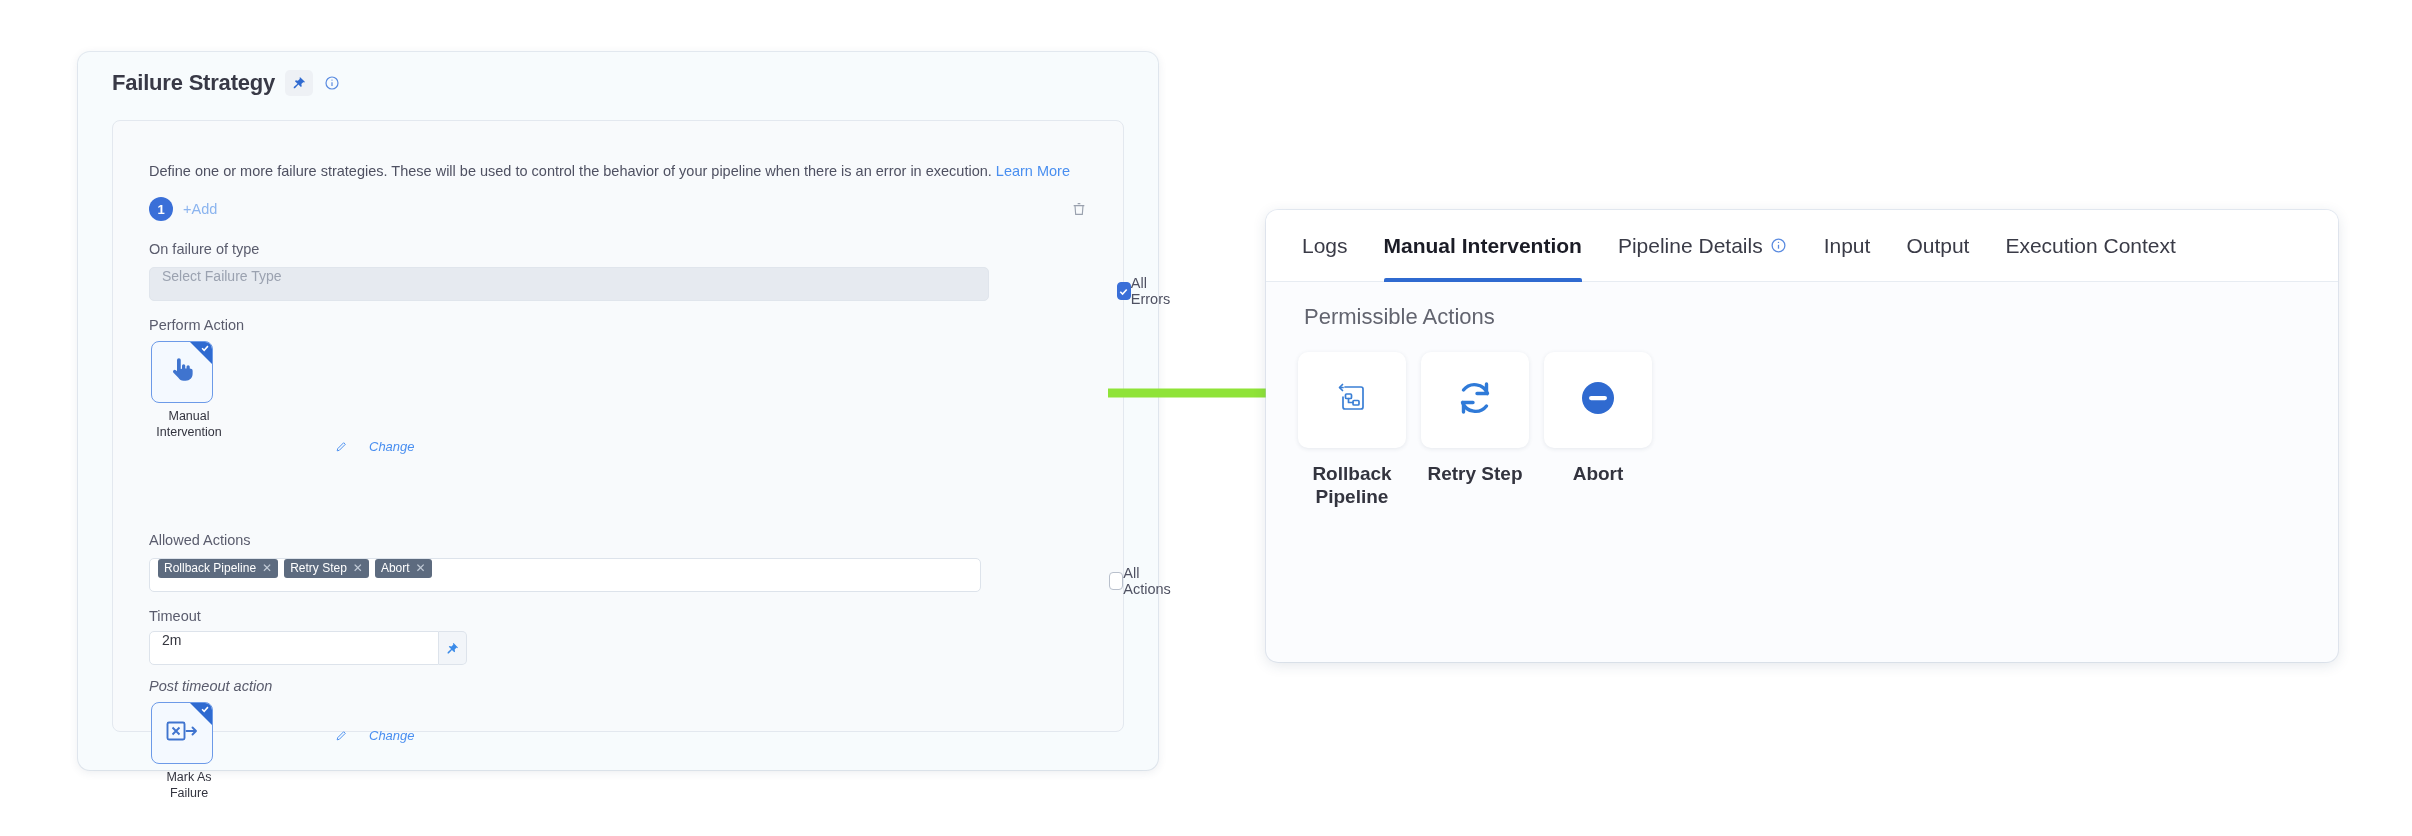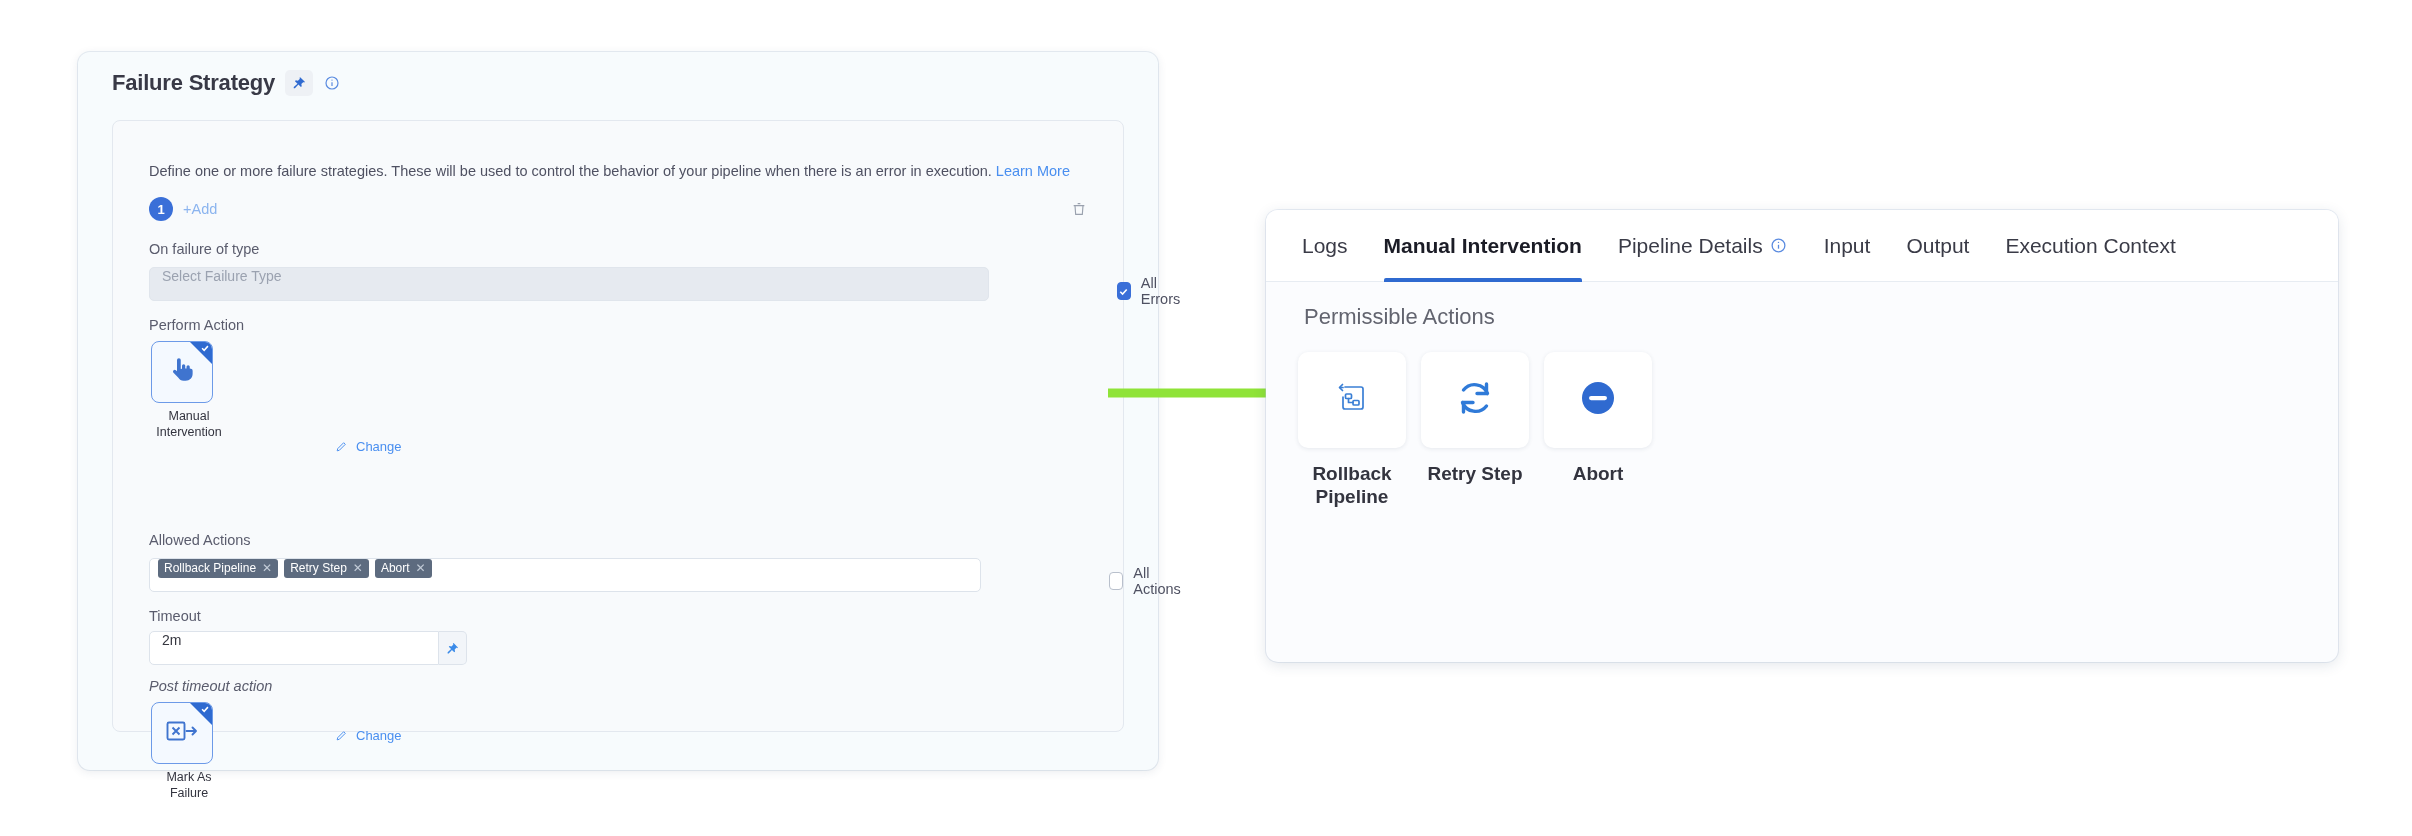--- a/index.html
+++ b/index.html
@@ -69,21 +69,21 @@
     height: 34px; border-radius: 5px;
     font-size: 14px; display: flex; align-items: flex-start;
     padding: 0 12px;
   }
   .input-disabled {
     background: #e6eaf0; color: #9ba2b0; border: 1px solid #e0e5ec;
   }
   .input-white {
     background: #ffffff; color: #35363f; border: 1px solid #dde3eb;
   }
-  .chk-row { position: absolute; display: flex; align-items: center; gap: 10px; }
+  .chk-row { position: absolute; display: flex; align-items: center; gap: 0; }
   .chk {
     width: 18px; height: 18px; border-radius: 4px;
     border: 1px solid #b9c0cc; background: #fff;
     display: flex; align-items: center; justify-content: center;
   }
   .chk.checked { background: #3a6fd8; border-color: #3a6fd8; }
   .chk-lbl { font-size: 14.5px; color: #4f5162; }
 
   
   .tile-wrap { position: absolute; }
@@ -98,22 +98,22 @@
     border-top: 22px solid #2f6ad0; border-left: 22px solid transparent;
   }
   .tile-check {
     position: absolute; right: 2px; top: 0px; color: #fff; font-size: 11px; line-height: 14px;
   }
   .tile-label {
     margin-top: 6px; width: 76px; text-align: center;
     font-size: 12.5px; color: #33343f; line-height: 1.25;
   }
   .change-link {
-    position: absolute; display: flex; align-items: center; gap: 8px;
-    font-size: 13px; color: #4a8ff0;
+    position: absolute; display: flex; align-items: center; gap: 21px;
+    font-size: 13px; color: #4a8ff0; font-style: italic;
   }
 
   
   .tags { display: flex; align-items: center; gap: 6px; }
   .tag {
     display: inline-flex; align-items: center; gap: 6px;
     background: #5d6b7f; color: #ffffff;
     font-size: 12px; border-radius: 3px;
     padding: 2px 6px 3px 6px; line-height: 1.2;
   }

